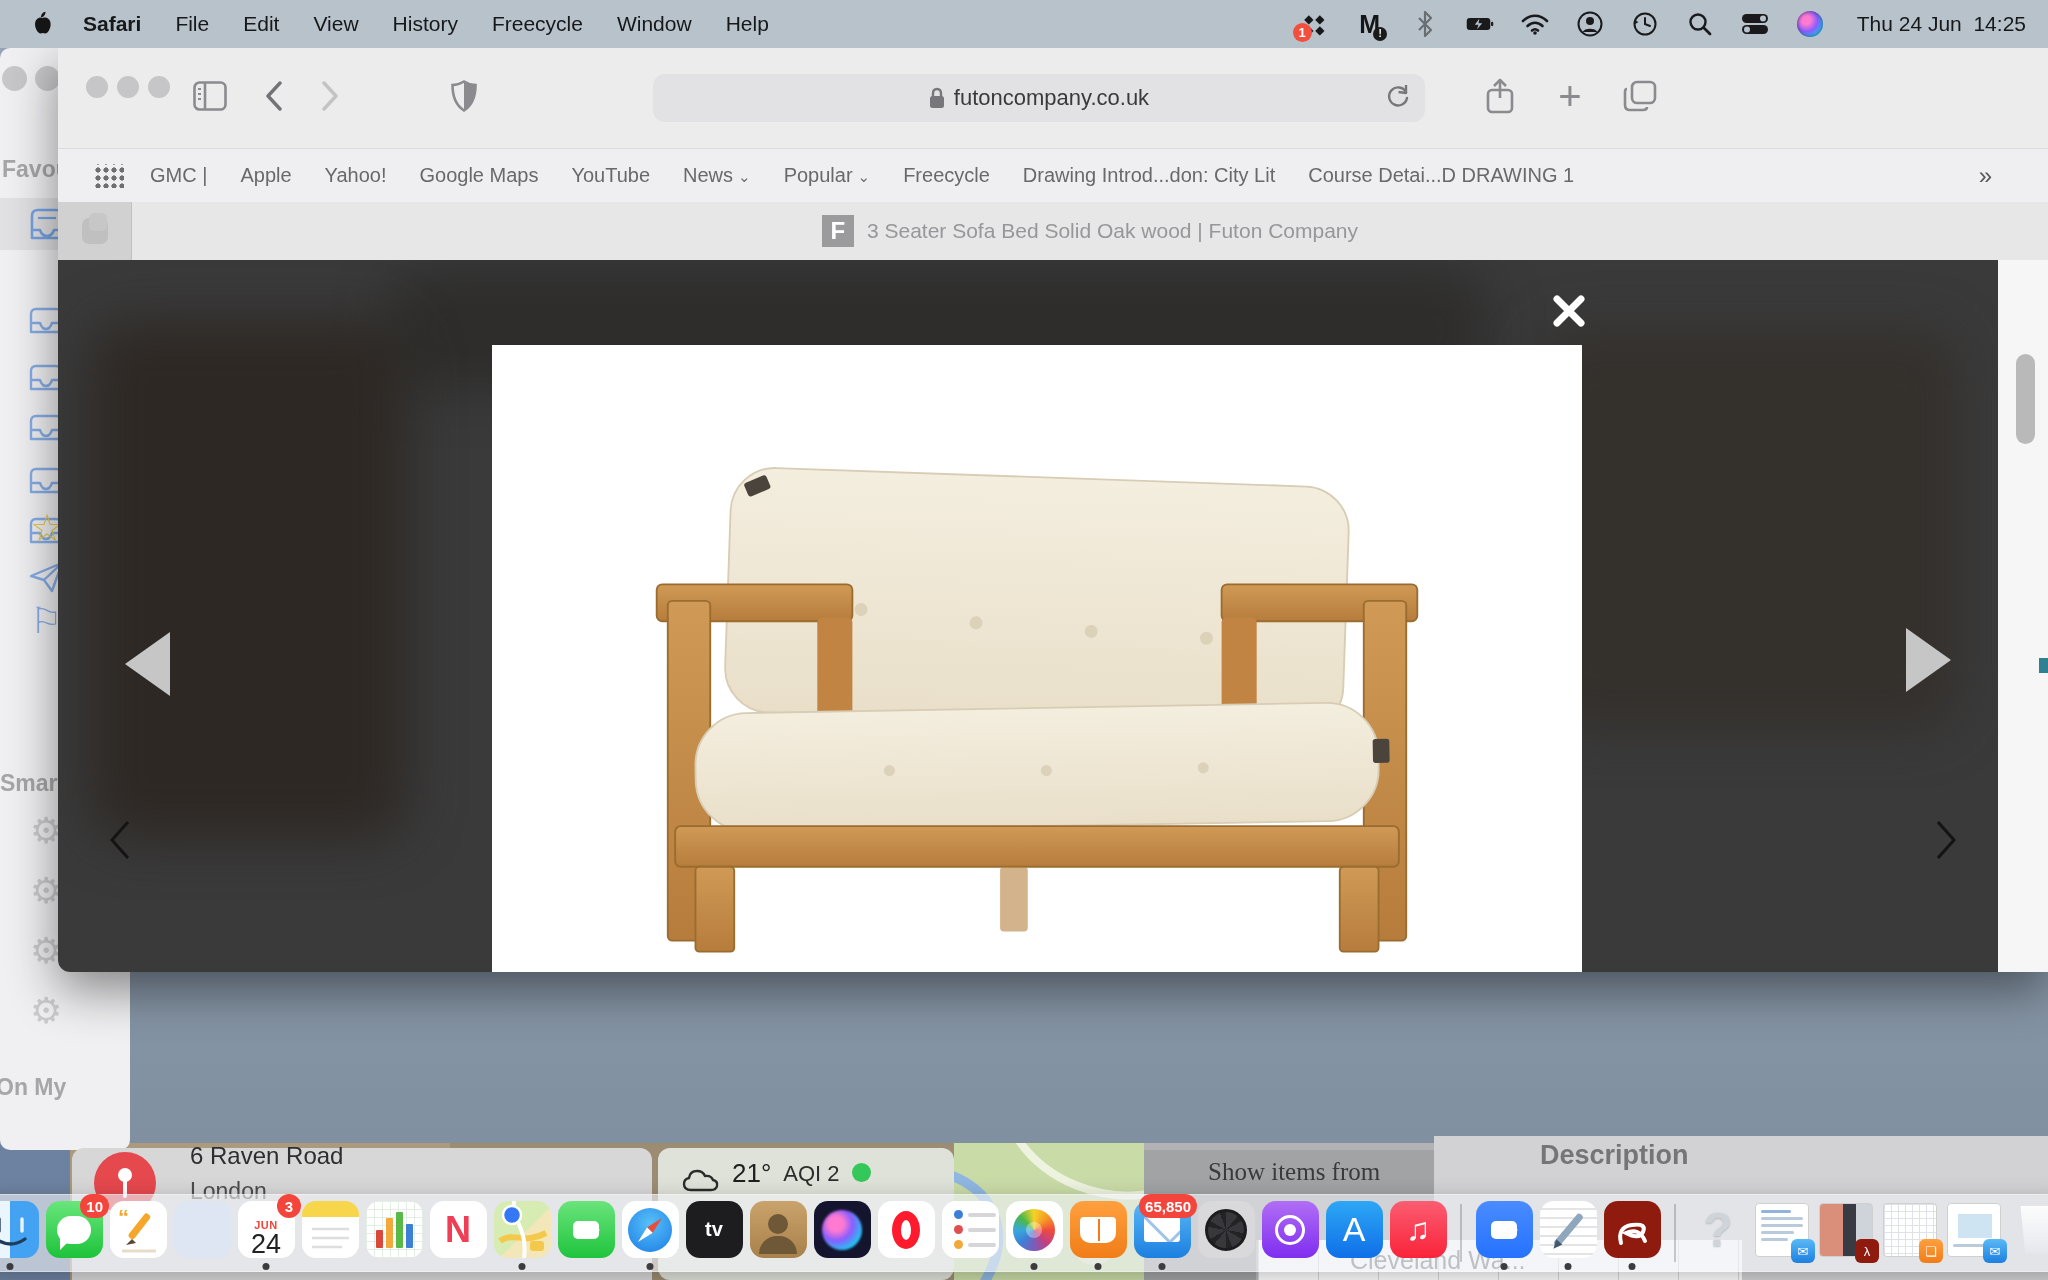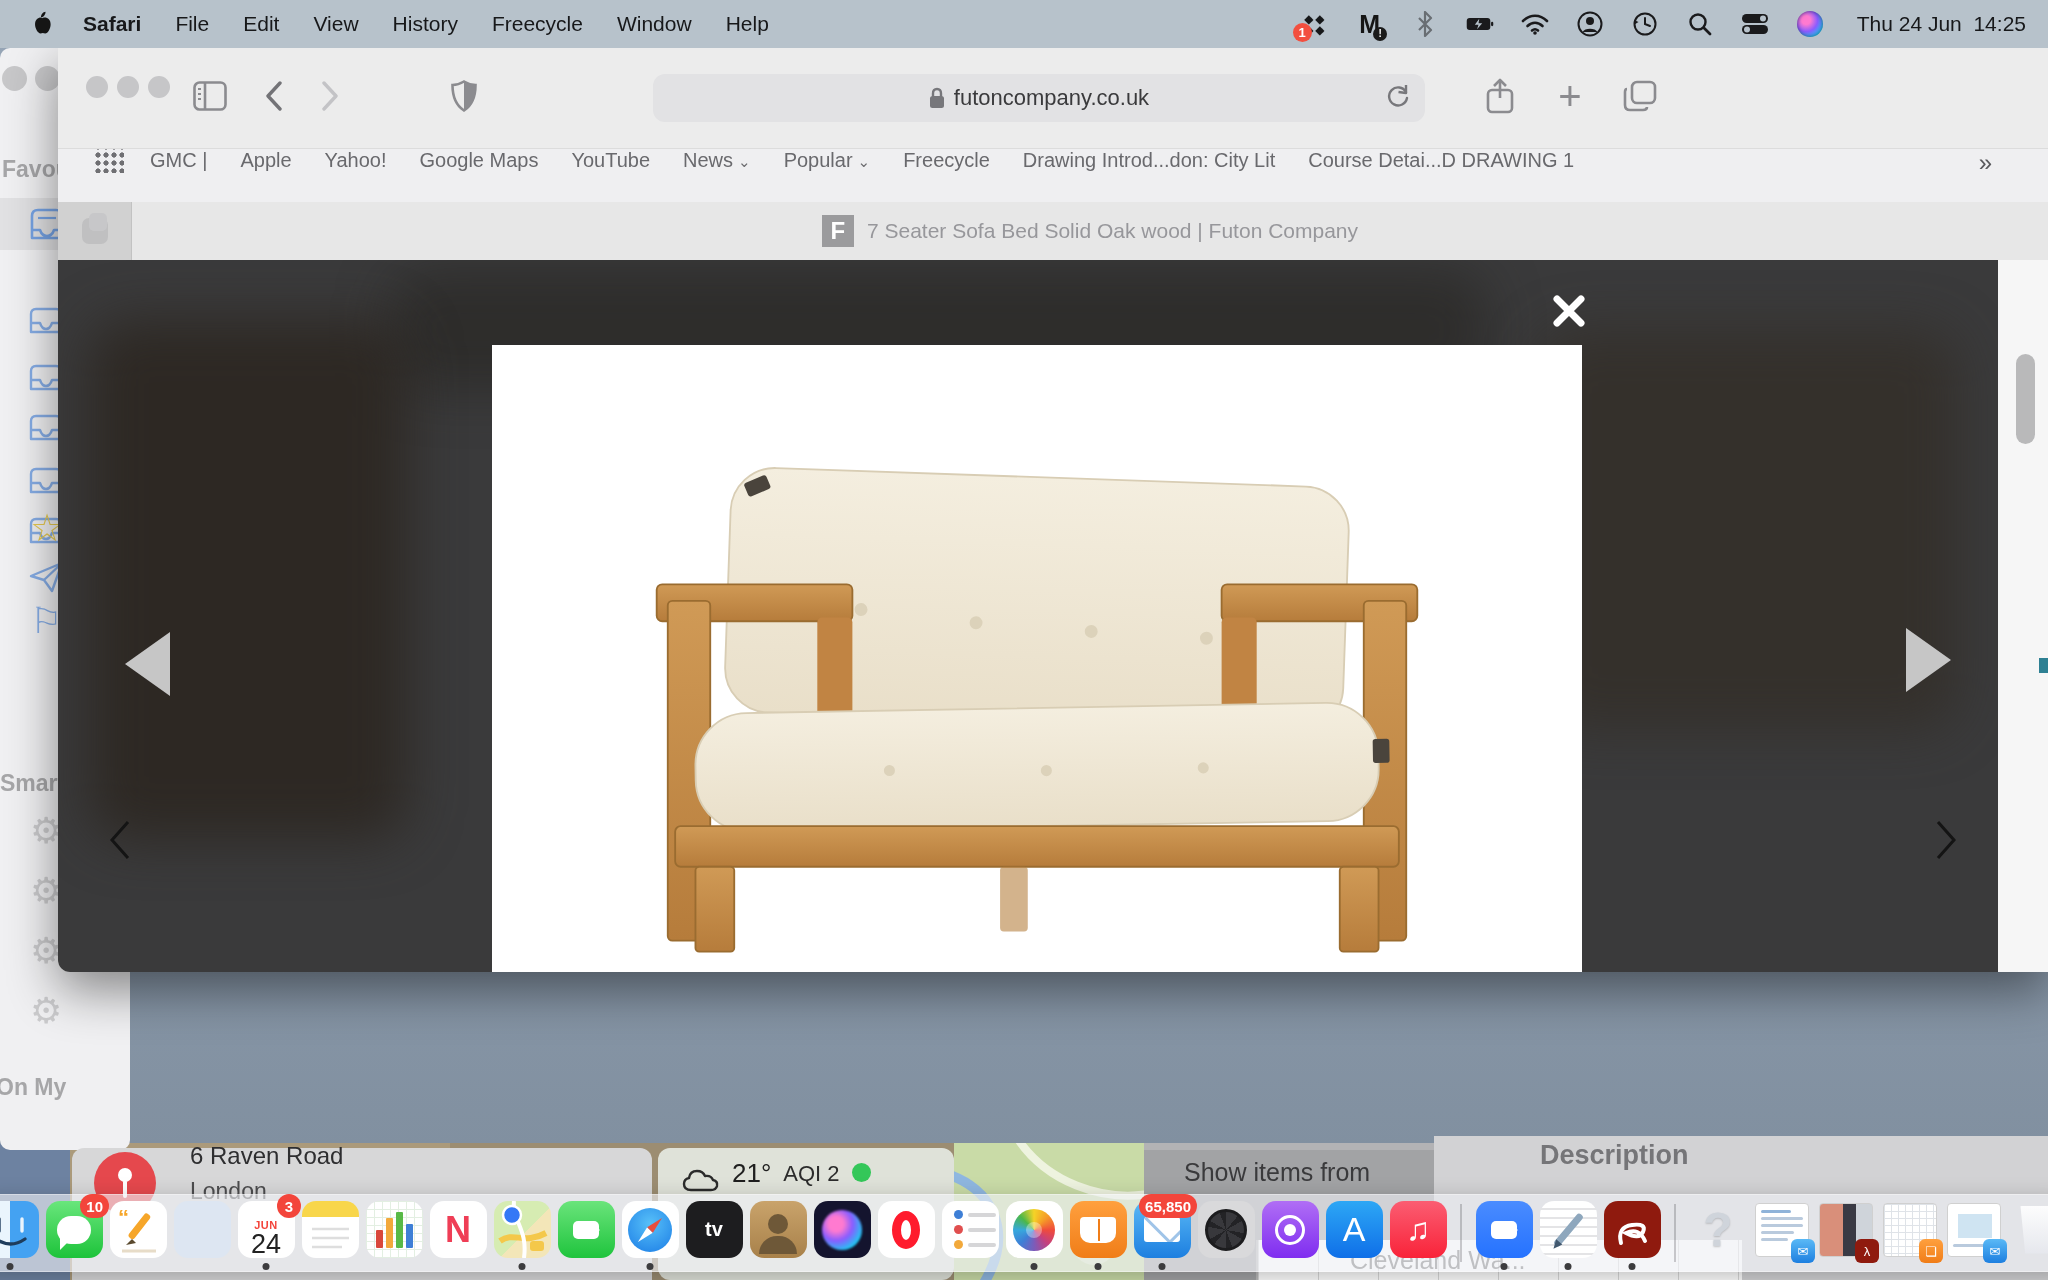--- a/index.html
+++ b/index.html
@@ -51,42 +51,42 @@
   .addr2 { position:absolute; left:118px; top:30px; font-size:23px; color:#4c4c4e; }
   .weather-card { position:absolute; left:658px; top:1148px; width:296px; height:132px;
                   background:#dfe2d9; border-radius:12px; z-index:6; display:flex; align-items:flex-start; gap:12px;
                   padding:10px 0 0 22px; }
   .temp { font-size:26px; color:#1f1f1f; }
   .aqi { font-size:22px; color:#2c2c2c; margin-top:3px; }
   .aqi-dot { width:19px; height:19px; border-radius:50%; background:#34c759; margin-top:5px; }
   .map-green { position:absolute; left:954px; top:1143px; width:190px; height:137px; background:#c9dba7; z-index:5; overflow:hidden; }
   .show-items-panel { position:absolute; left:1144px; top:1150px; width:290px; height:130px;
                       background:#a2a3a5; z-index:5; }
-  .show-items-panel span { display:block; margin:8px 0 0 40px; font-size:25px; color:#3a3a3c; }
+  .show-items-panel span { display:block; margin:8px 0 0 64px; font-size:25px; color:#3a3a3c;font-family:Liberation Serif, serif; }
   .desc-panel { position:absolute; left:1434px; top:1136px; width:614px; height:144px; background:#d2d2d4; z-index:5; }
   .desc-panel span { display:block; margin:4px 0 0 106px; font-size:27px; color:#56565a; font-weight:bold; opacity:.75; }
   .table-strip { position:absolute; left:1256px; top:1240px; width:486px; height:40px; background:#fff;
                  z-index:5; border-left:2px solid #bbb; display:flex; align-items:center;
                  background-image:linear-gradient(90deg,#d9d9d9 1px,transparent 1px); background-size:60px 100%; }
   .table-strip span { margin-left:92px; font-size:25px; color:#737373; }
 
   
   .safari { position:absolute; left:58px; top:48px; width:1990px; height:924px;
             border-radius:0 0 0 12px; overflow:hidden; z-index:10;
             box-shadow:0 18px 50px rgba(0,0,0,.45); background:#ececec; }
   .toolbar { position:relative; height:100px; background:#ececec; }
   .tl { position:absolute; top:28px; left:28px; display:flex; gap:9px; }
   .tl i { width:22px; height:22px; border-radius:50%; background:#c6c6c8; display:block; }
   .tb-btn { position:absolute; top:28px; width:40px; height:40px; display:flex; align-items:center; justify-content:center; }
   .urlbar { position:absolute; left:595px; top:26px; width:772px; height:48px; background:#e2e2e4;
             border-radius:12px; display:flex; align-items:center; justify-content:center; gap:9px; }
   .urlbar .url { font-size:22px; color:#3a3a3c; }
   .url-refresh { position:absolute; right:14px; top:9px; }
   .bookmarksbar { position:relative; height:54px; background:#efeff1; border-top:1px solid #dcdcdc;
-                  display:flex; align-items:flex-start; padding-left:36px; }
+                  display:flex; align-items:center; padding-left:36px; }
   .bm-grid { width:30px; height:24px; margin-right:26px;
              background-image:radial-gradient(circle,#6f6f73 2.4px,transparent 2.8px);
              background-size:8px 8px; background-position:0 2px; }
   .bm-item { font-size:20px; color:#69696d; margin-right:33px; white-space:nowrap; display:flex; align-items:center; gap:5px; }
   .bm-chev { font-size:15px; color:#69696d; position:relative; top:1px; }
   .bm-overflow { position:absolute; right:56px; font-size:24px; color:#59595d; }
   .tabbar { position:relative; height:58px; background:#d9d9d9; display:flex; }
   .tab-stub { width:74px; background:#d1d1d1; border-right:1px solid #c2c2c2;
               display:flex; align-items:center; justify-content:center; }
   .stub-blob { width:26px; height:26px; background:#b9b9bb; border-radius:7px; position:relative; opacity:.7; }
@@ -469,21 +469,21 @@
         </div>
       <div class="bm-overflow">»</div>
     </div>
 
     <div class="tabbar">
       <div class="tab-stub">
           <div class="stub-blob"></div>
         </div>
       <div class="tab-active">
         <div class="favicon-f">F</div>
-        <div class="tab-title">7 Seater Sofa Bed Solid Oak wood | Futon Company</div>
+        <div class="tab-title">3 Seater Sofa Bed Solid Oak wood | Futon Company</div>
       </div>
     </div>
 
     <div class="content">
       <div class="sil sil4"></div>
       <div class="sil sil1"></div>
       <div class="sil sil2"></div>
       <div class="sil sil3"></div>
 
       <div class="lightbox">

